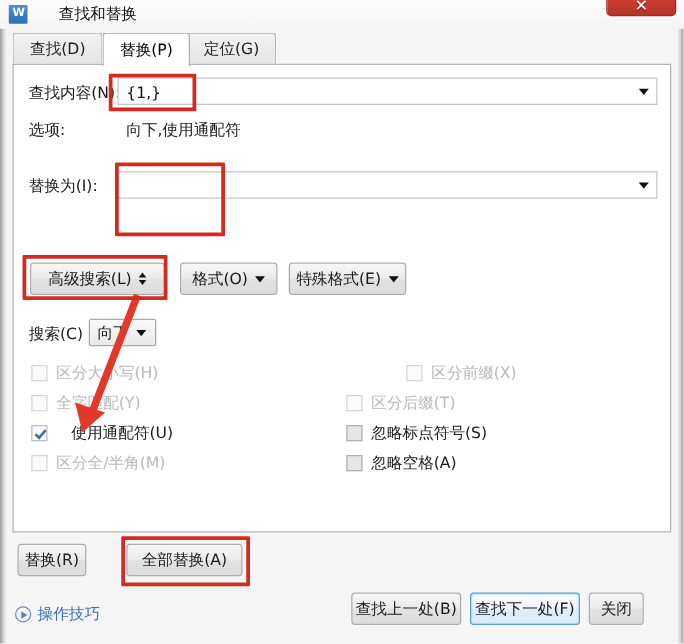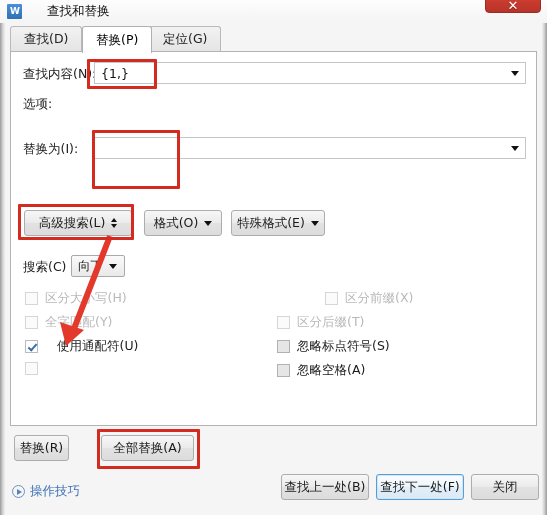--- a/index.html
+++ b/index.html
@@ -248,20 +248,21 @@
 
     <div class="row-label" style="left:12px; top:14px;">查找内容(N):</div>
     <div class="combo" style="left:83px; top:10px; width:432px;">
       <div class="cval" title="{1,}">{1,}</div>
       <div class="carrow">
         <span class="caret-down"></span>
       </div>
     </div>
 
     <div class="row-label" style="left:12px; top:44px;">选项:</div>
+    <div class="row-label" style="left:90px; top:44px;">向下,使用通配符</div>
 
     <div class="row-label" style="left:12px; top:89px;text-align:center;">替换为(I):</div>
     <div class="combo" style="left:83px; top:85px; width:432px;">
       <div class="cval"></div>
       <div class="carrow">
         <span class="caret-down"></span>
       </div>
     </div>
 
     <div class="btn" style="left:13px; top:158px; width:108px;">
@@ -295,20 +296,21 @@
       <span>全字匹配(Y)</span>
     </div>
     <div class="cb" style="left:14px; top:286px;gap:19px;">
       <span class="box">
           <span class="tick"></span>
         </span>
       <span>使用通配符(U)</span>
     </div>
     <div class="cb disabled" style="left:14px; top:310px;">
       <span class="box"></span>
+      <span>区分全/半角(M)</span>
     </div>
 
     <div class="cb disabled" style="left:266px; top:238px;padding-left:48px;">
       <span class="box"></span>
       <span>区分前缀(X)</span>
     </div>
     <div class="cb disabled" style="left:266px; top:262px;">
       <span class="box"></span>
       <span>区分后缀(T)</span>
     </div>
@@ -334,21 +336,21 @@
     <span class="play-circle"></span>
     <span>操作技巧</span>
   </div>
 
   <div class="btn default-btn" style="left:376px; top:474px; width:88px;">
     <span>查找下一处(F)</span>
   </div>
   <div class="btn" style="left:281px; top:474px; width:88px;">
     <span>查找上一处(B)</span>
   </div>
-  <div class="btn" style="left:471px; top:474px; width:68px;">
+  <div class="btn" style="left:471px; top:474px; width:44px;">
     <span>关闭</span>
   </div>
 
   <div class="anno" style="left:87px; top:59px; width:70px; height:30px;"></div>
   <div class="anno" style="left:92px; top:130px; width:88px; height:59px;"></div>
   <div class="anno" style="left:18px; top:204px; width:116px; height:36px;"></div>
   <div class="anno" style="left:97px; top:429px; width:103px; height:40px;"></div>
 
   <svg class="arrow-svg" width="547" height="515" style="left:0; top:0;">
     <path d="M110 236 L 72 334" stroke="#e2392c" stroke-width="6" fill="none" stroke-linecap="butt"></path>

